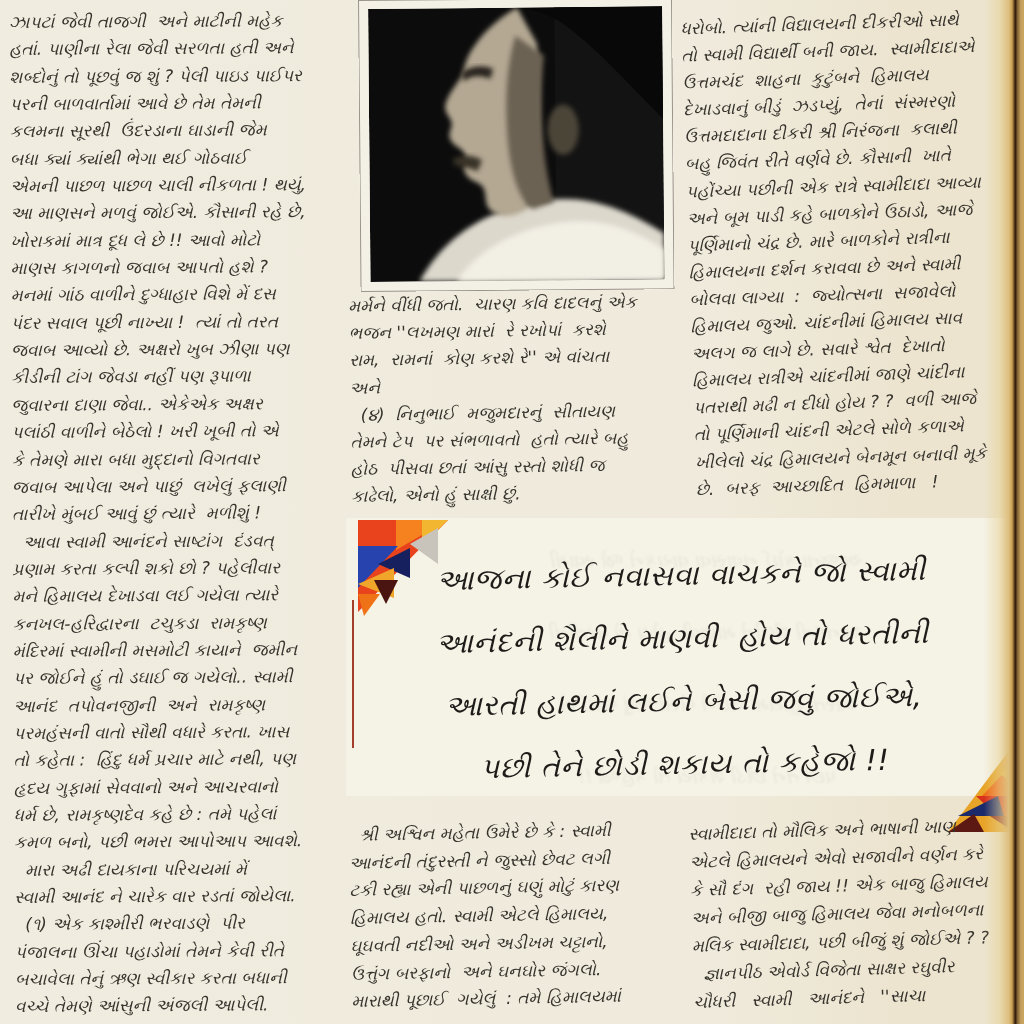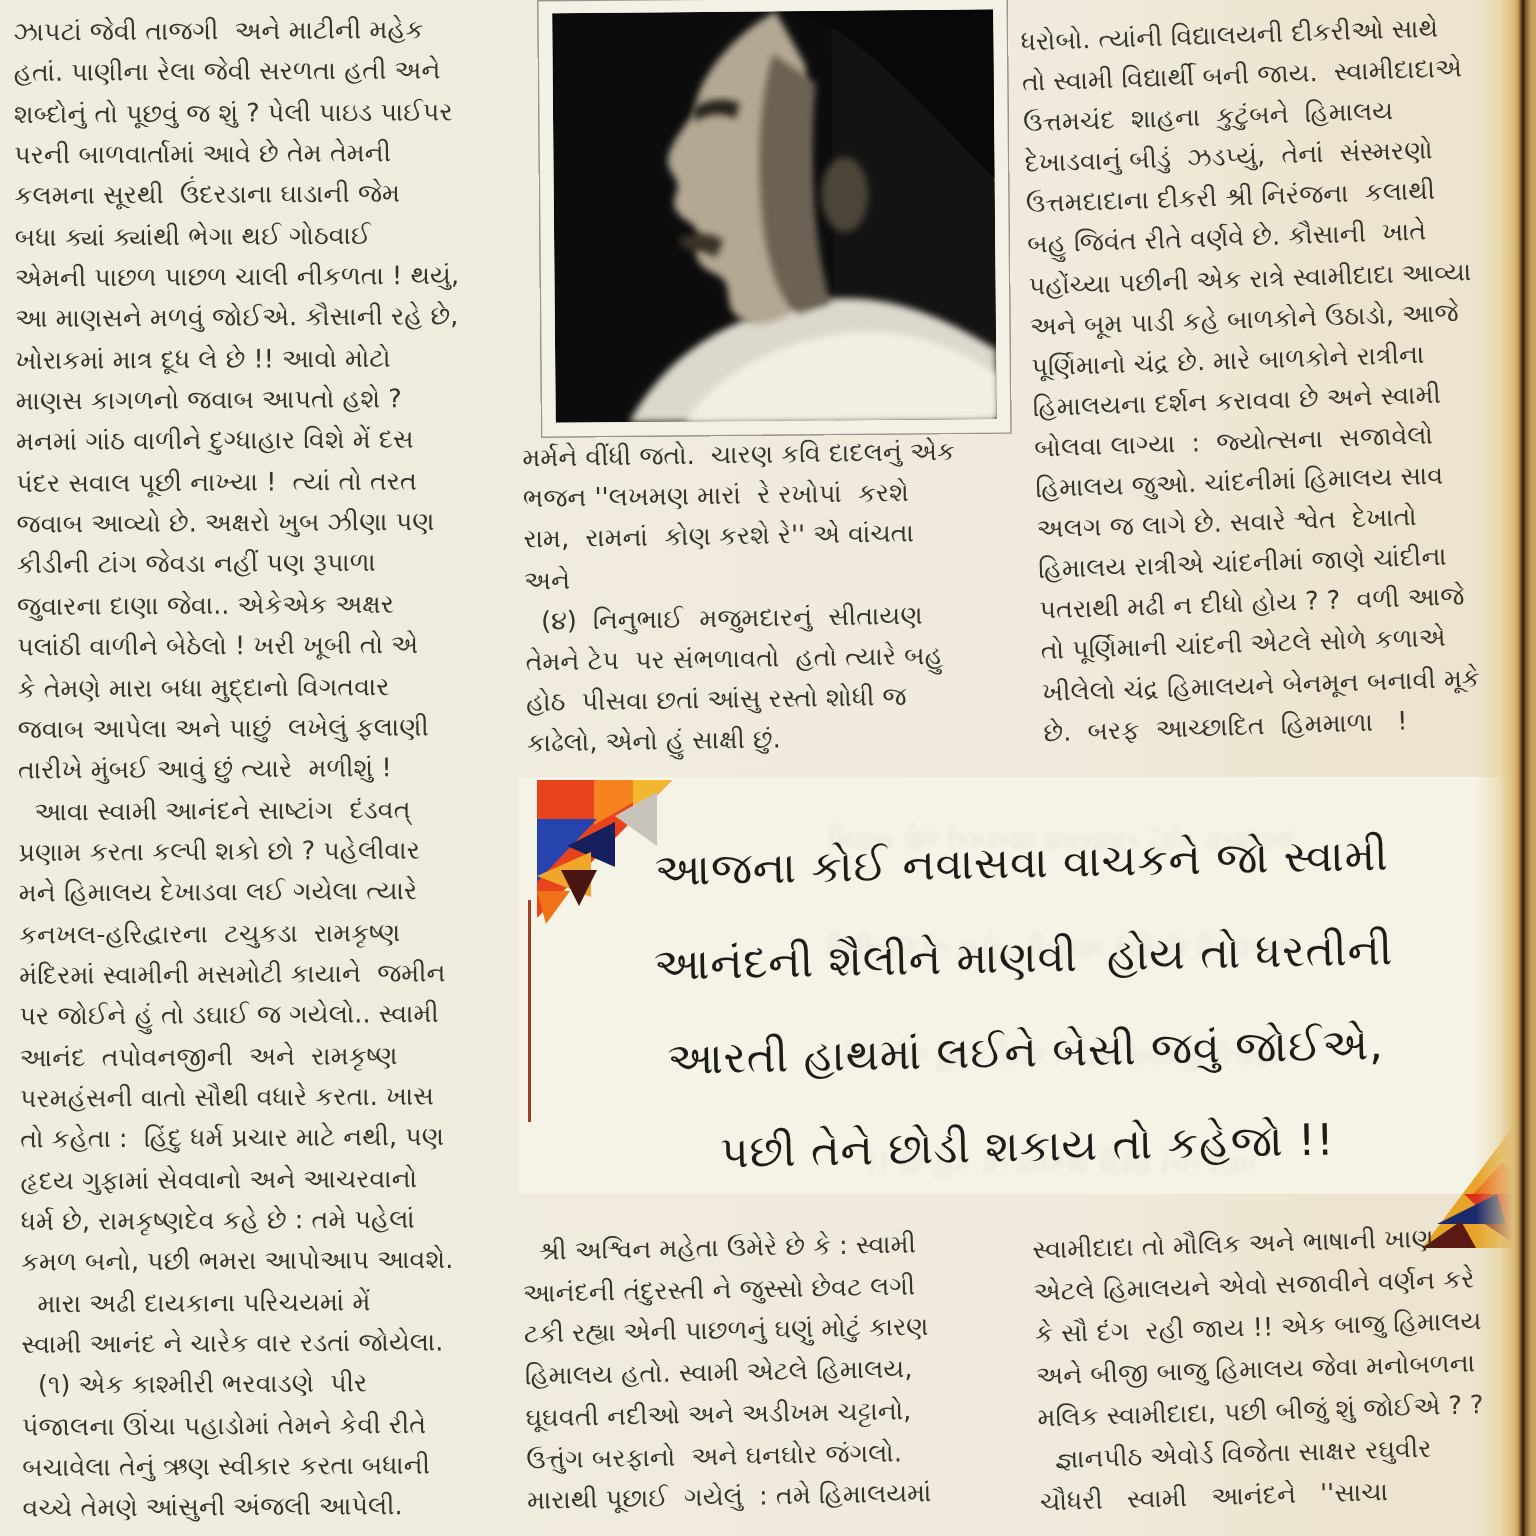--- a/index.html
+++ b/index.html
@@ -3,20 +3,21 @@
 <meta charset="utf-8">
 <style>
   html,body{margin:0;padding:0;}
   .page{
     position:relative;width:1024px;height:1024px;overflow:hidden;
     background:
       linear-gradient(90deg, #f0ecdf 0%, #efeadb 70%, #ece4cf 88%, #ece4cf 100%),
       #efeadd;
     font-family:"DejaVu Sans", sans-serif;
     color:#36332d;
+    font-style:italic;
   }
   
   .tl{white-space:pre;overflow:hidden;}
   .col{position:absolute;}
   .col-left{left:12px;top:8px;width:332px;font-size:17px;line-height:27.35px;transform:rotate(-0.35deg);transform-origin:50% 50%;}
   .col-mid-caption{left:348px;top:293px;width:330px;font-size:17px;line-height:27.2px;transform:rotate(-0.9deg);transform-origin:left top;}
   .col-mid-bottom{left:348px;top:822px;width:330px;font-size:17px;line-height:27.7px;transform:rotate(-1.1deg);transform-origin:left top;}
   .col-right-top{left:688px;top:10px;width:330px;font-size:17px;line-height:27.1px;transform:rotate(-1.9deg);transform-origin:50% 50%;}
   .col-right-bottom{left:688px;top:820px;width:334px;font-size:17px;line-height:28px;transform:rotate(-1.7deg);transform-origin:left top;}
 

